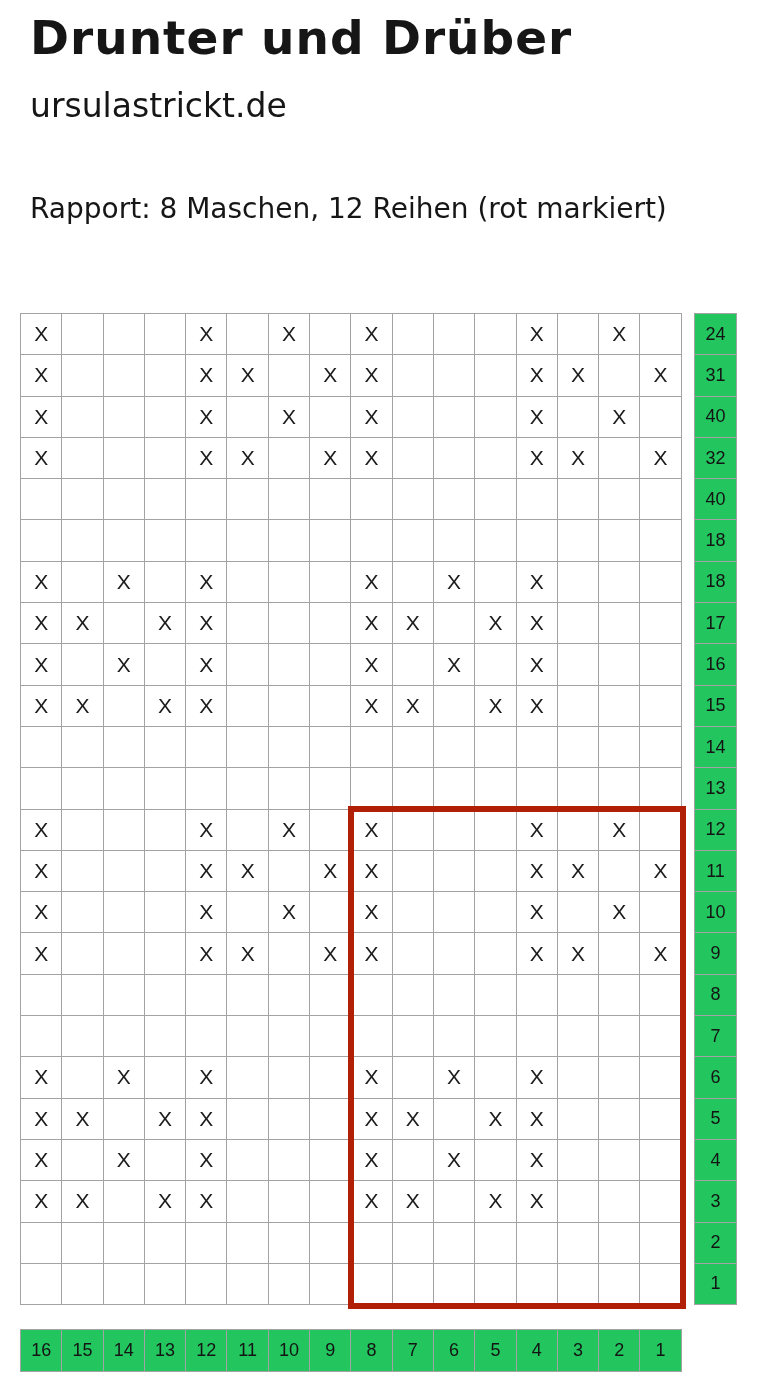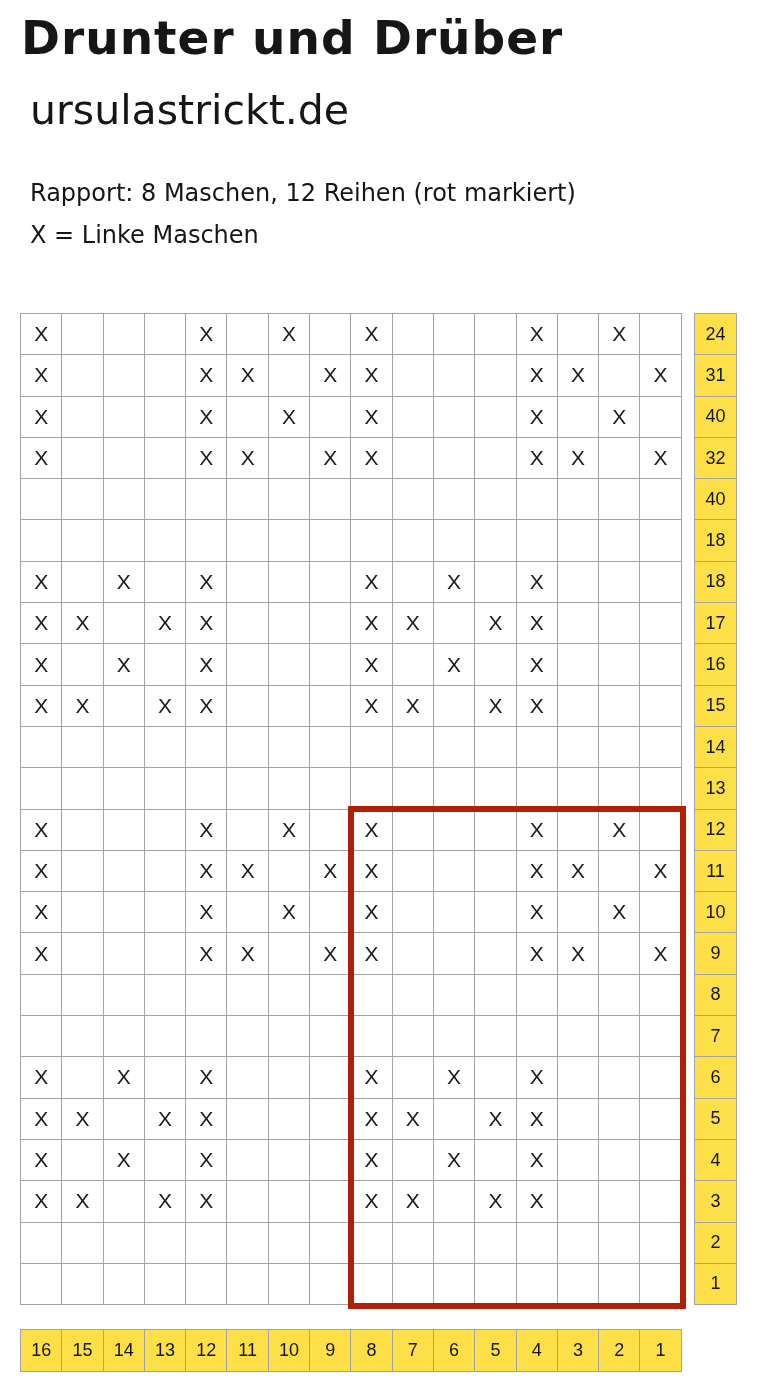--- a/index.html
+++ b/index.html
@@ -7,33 +7,33 @@
     --ink:#161616;
     --cell:41.3px;
   }
   html,body{margin:0;padding:0;}
   body{
     width:757px;height:1381px;position:relative;overflow:hidden;
     background:#ffffff;color:var(--ink);
     font-family:"Liberation Sans", sans-serif;
   }
   .page-title{
-    position:absolute;left:21px;top:10px;margin:0;
+    position:absolute;left:30px;top:10px;margin:0;
     font-family:"DejaVu Sans", sans-serif;
     font-size:47px;font-weight:700;letter-spacing:1px;white-space:nowrap;
   }
   .site-url{
     position:absolute;left:30px;top:86px;
     font-family:"DejaVu Sans", sans-serif;
-    font-size:41px;font-weight:500;white-space:nowrap;
+    font-size:33px;font-weight:500;white-space:nowrap;
   }
   .legend{
-    position:absolute;left:30px;top:172px;
+    position:absolute;left:30px;top:188px;
     font-family:"DejaVu Sans", sans-serif;
-    font-size:24px;font-weight:500;line-height:42px;white-space:nowrap;
+    font-size:28px;font-weight:500;line-height:42px;white-space:nowrap;
   }
   .chart{position:absolute;left:20px;top:313px;}
   .grid{
     display:grid;
     grid-template-columns:repeat(16, var(--cell));
     grid-auto-rows:var(--cell);
     border-top:1px solid var(--line);
     border-left:1px solid var(--line);
     width:calc(16 * var(--cell));
     background:#fff;
@@ -53,40 +53,39 @@
   .colnums{
     position:absolute;left:0;top:1016px;
     display:grid;grid-template-columns:repeat(16, var(--cell));grid-auto-rows:42px;
     border-top:1px solid var(--line);
     border-left:1px solid var(--line);
   }
   .numcell{
     border-right:1px solid var(--line);
     border-bottom:1px solid var(--line);
     display:flex;align-items:center;justify-content:center;
-    font-size:18px;color:#141414;background:#fde047;
+    font-size:18px;color:#141414;background:#22c55e;
   }
   .rapport{
     position:absolute;left:328px;top:493px;width:338px;height:503px;
     box-sizing:border-box;border:6px solid #b01f06;
     pointer-events:none;background:transparent;
   }
 </style>
 </head>
 <body>
 
 <main>
 
   <h1 class="page-title">Drunter und Drüber</h1>
 
   <div class="site-url">ursulastrickt.de</div>
 
   <div class="legend">
     <div>Rapport: 8 Maschen, 12 Reihen (rot markiert)</div>
-    <div>X = Linke Maschen</div>
   </div>
 
   <div class="chart">
     <div class="grid">
         <div class="cell">X</div>
         <div class="cell"></div>
         <div class="cell"></div>
         <div class="cell"></div>
         <div class="cell">X</div>
         <div class="cell"></div>

